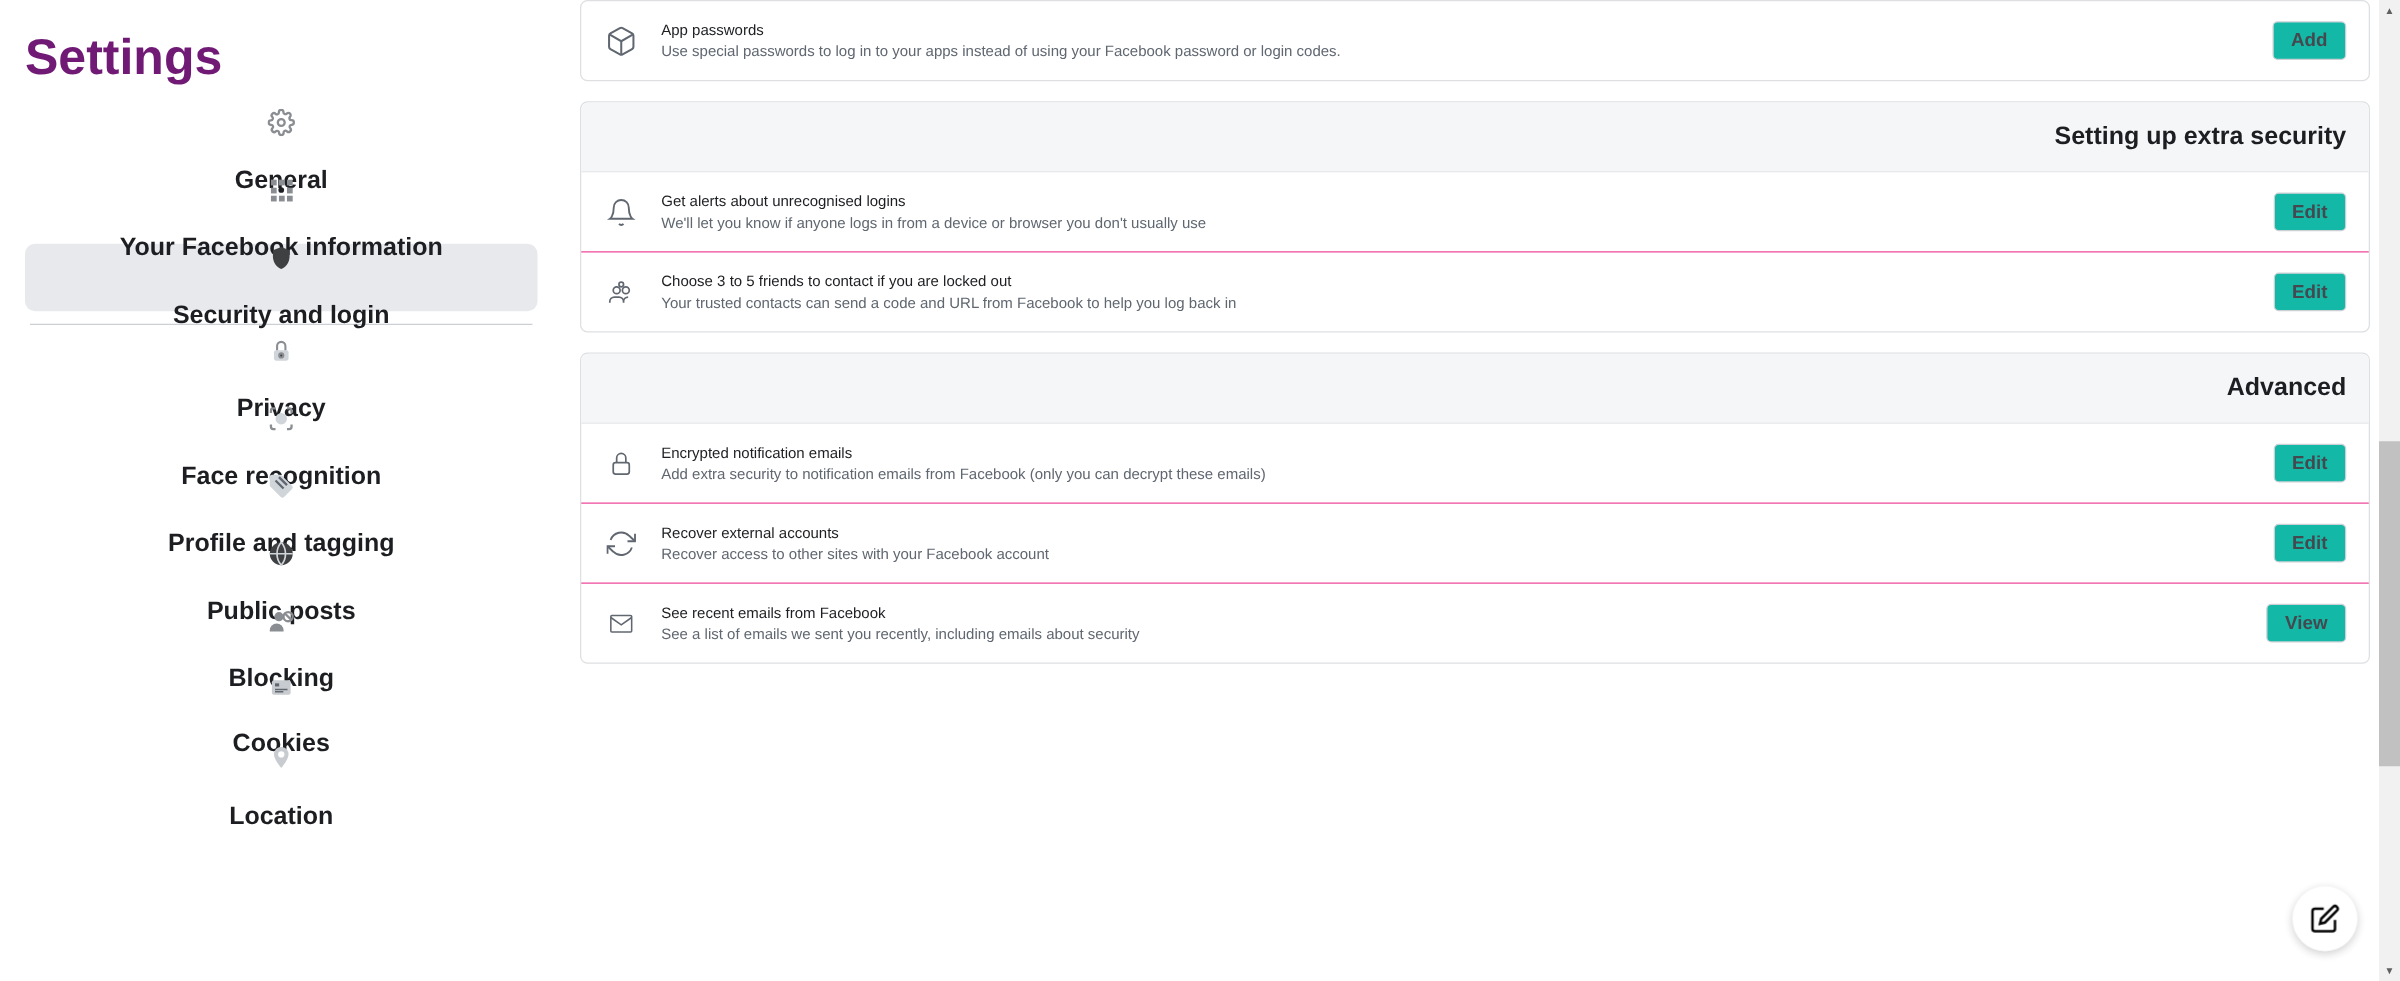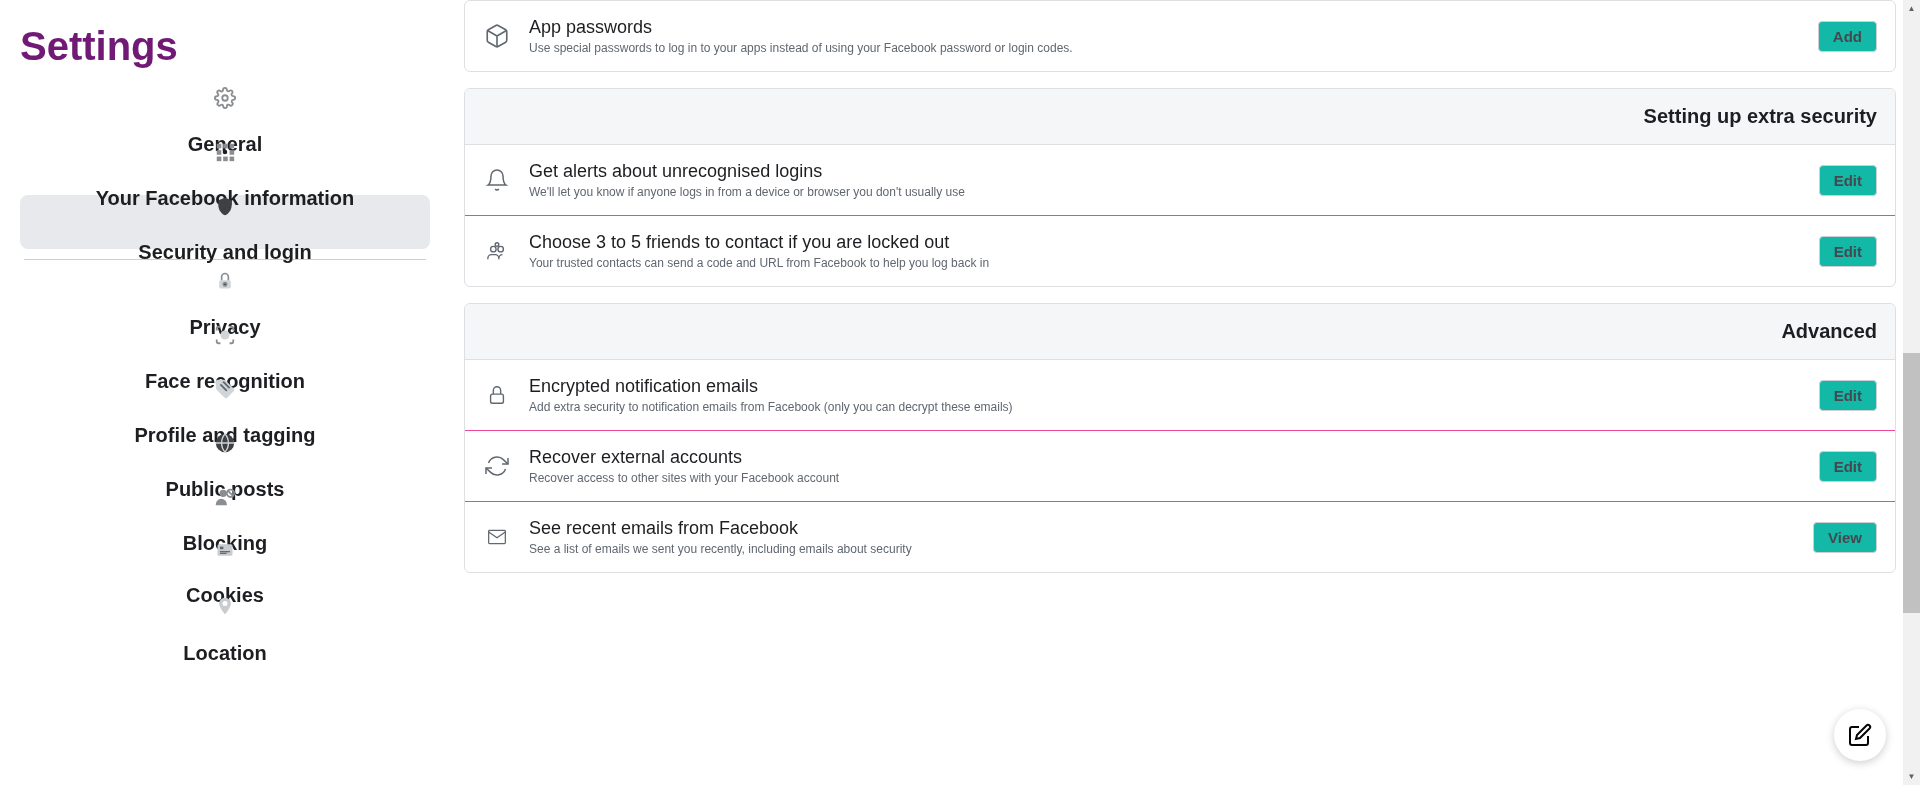--- a/index.html
+++ b/index.html
@@ -87,21 +87,21 @@
       width: 28px;
       height: 28px;
       flex-shrink: 0;
       display: flex;
       align-items: center;
       justify-content: center;
       color: #616770;
     }
     .row-content { flex: 1; }
     .row-title {
-      font-size: 18px;
+      font-size: 12px;
       color: #1c1e21;
       margin-bottom: 3px;
     }
     .row-desc {
       font-size: 12px;
       color: #606770;
     }
     .row-btn {
       background: #14b8a6;
       border: 1px solid #ccd0d5;

